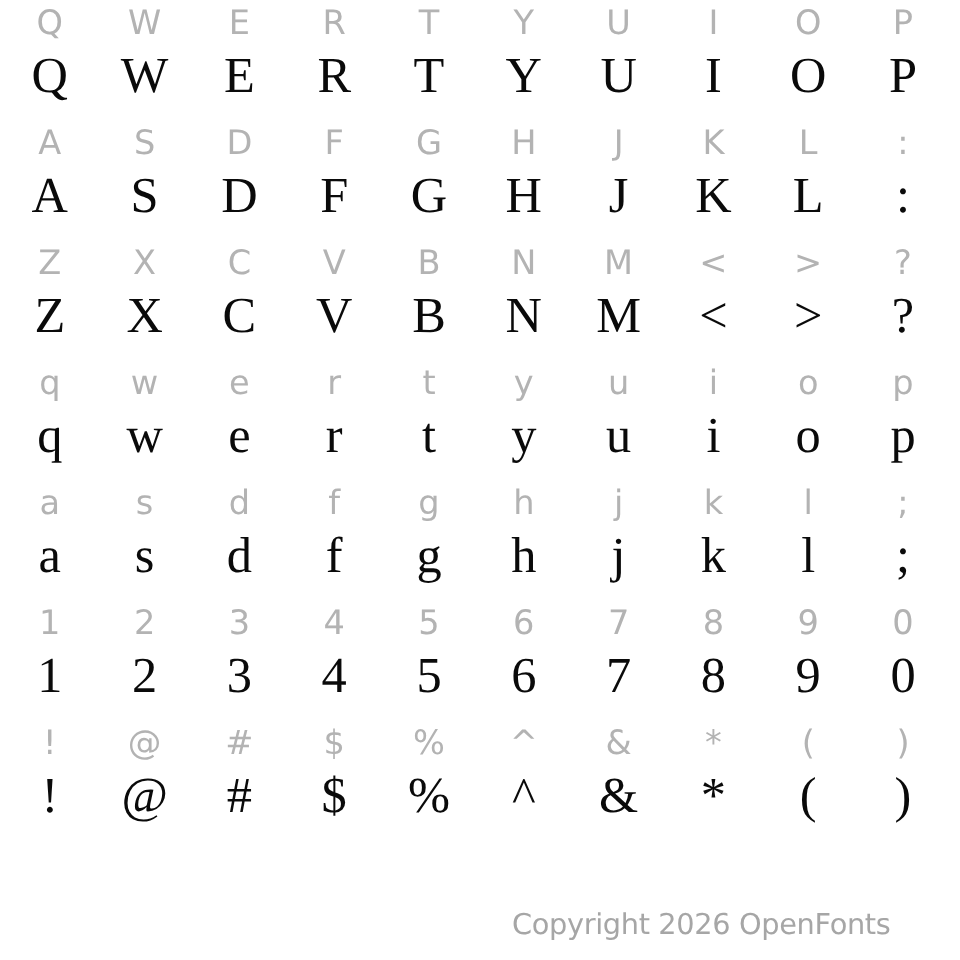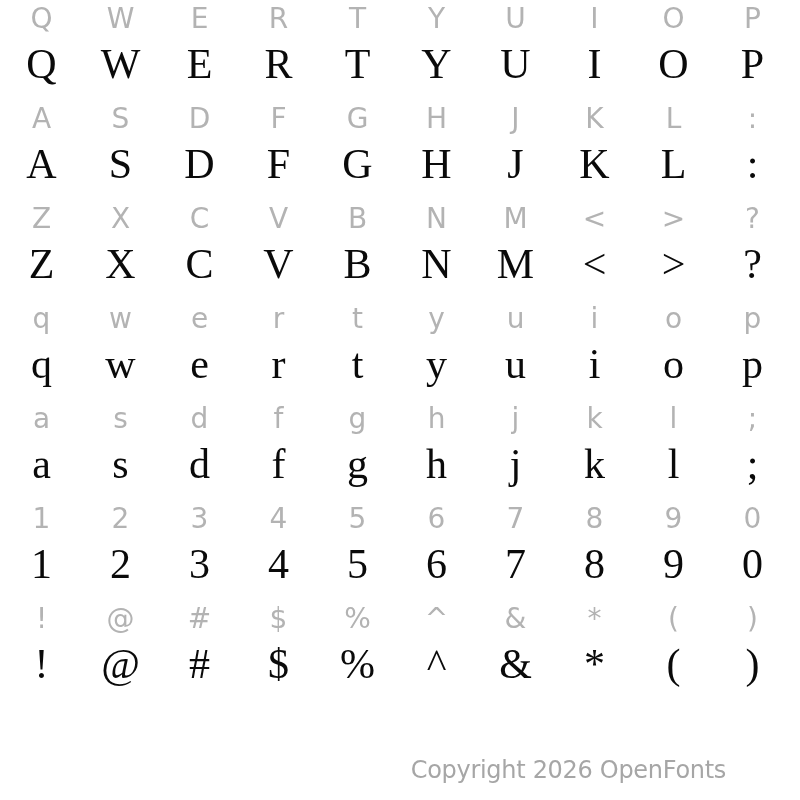--- a/index.html
+++ b/index.html
@@ -41,21 +41,21 @@
   .row-spec {
     height: 52px;
     line-height: 52px;
     font-family: "Liberation Serif", serif;
     font-size: 42px;
     font-weight: 400;
     color: var(--spec-color, #0a0a0a);
   }
   .footer-copyright {
     position: absolute;
-    right: 74px;
+    right: 58px;
     top: 756px;
     font-family: "DejaVu Sans", sans-serif;
     font-size: 24px;
     letter-spacing: -0.3px;
     color: var(--copyright-color, #a6a6a6);
   }
 </style>
 </head>
 <body style="background: rgb(255, 255, 255);">
 

